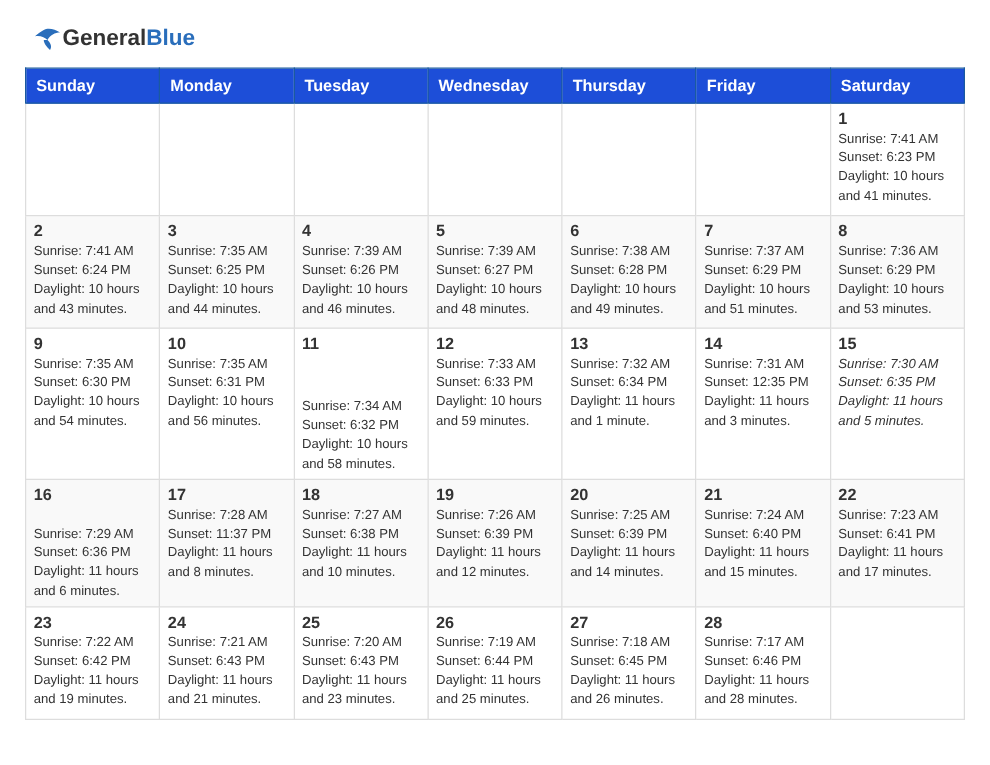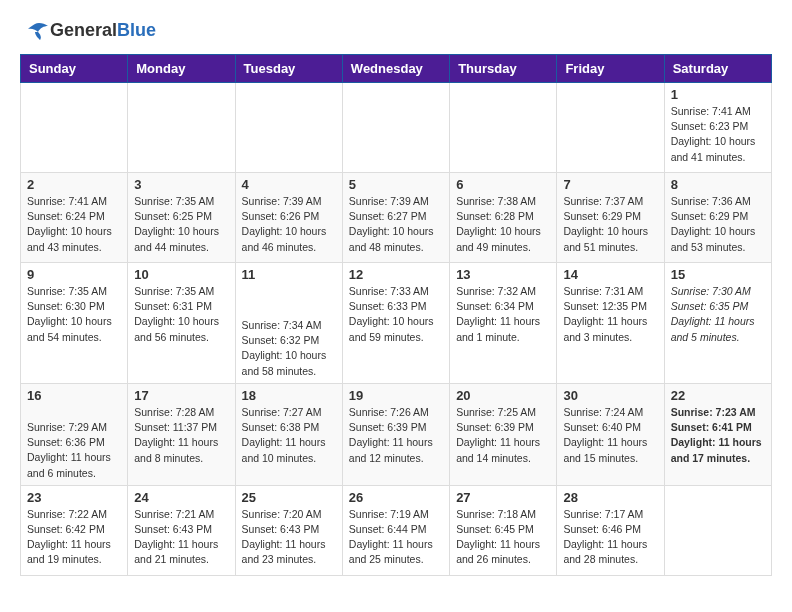--- a/index.html
+++ b/index.html
@@ -46,21 +46,21 @@
     .location {
       font-size: 16px;
       color: #555;
     }
     .calendar {
       width: 100%;
       border-collapse: collapse;
       border: 1px solid #ccc;
     }
     .calendar th {
-      background-color: #4c1d95;
+      background-color: #1d4ed8;
       color: #fff;
       text-align: left;
       padding: 6px 8px;
       font-size: 13px;
       border: 1px solid #1a5aa0;
     }
     .calendar td {
       vertical-align: top;
       padding: 4px 6px;
       border: 1px solid #ddd;
@@ -263,29 +263,29 @@
 and 12 minutes.</div>
         </td>
         <td>
           <span class="day-number">20</span>
           <div class="day-info" style="white-space: pre-line;">Sunrise: 7:25 AM
 Sunset: 6:39 PM
 Daylight: 11 hours
 and 14 minutes.</div>
         </td>
         <td>
-          <span class="day-number">30</span>
+          <span class="day-number">21</span>
           <div class="day-info" style="white-space: pre-line;">Sunrise: 7:24 AM
 Sunset: 6:40 PM
 Daylight: 11 hours
 and 15 minutes.</div>
         </td>
         <td>
           <span class="day-number">22</span>
-          <div class="day-info" style="white-space: pre-line; font-weight: bold;">Sunrise: 7:23 AM
+          <div class="day-info" style="white-space: pre-line;">Sunrise: 7:23 AM
 Sunset: 6:41 PM
 Daylight: 11 hours
 and 17 minutes.</div>
         </td>
       </tr>
       <tr>
         <td>
           <span class="day-number">23</span>
           <div class="day-info" style="white-space: pre-line;">Sunrise: 7:22 AM
 Sunset: 6:42 PM

